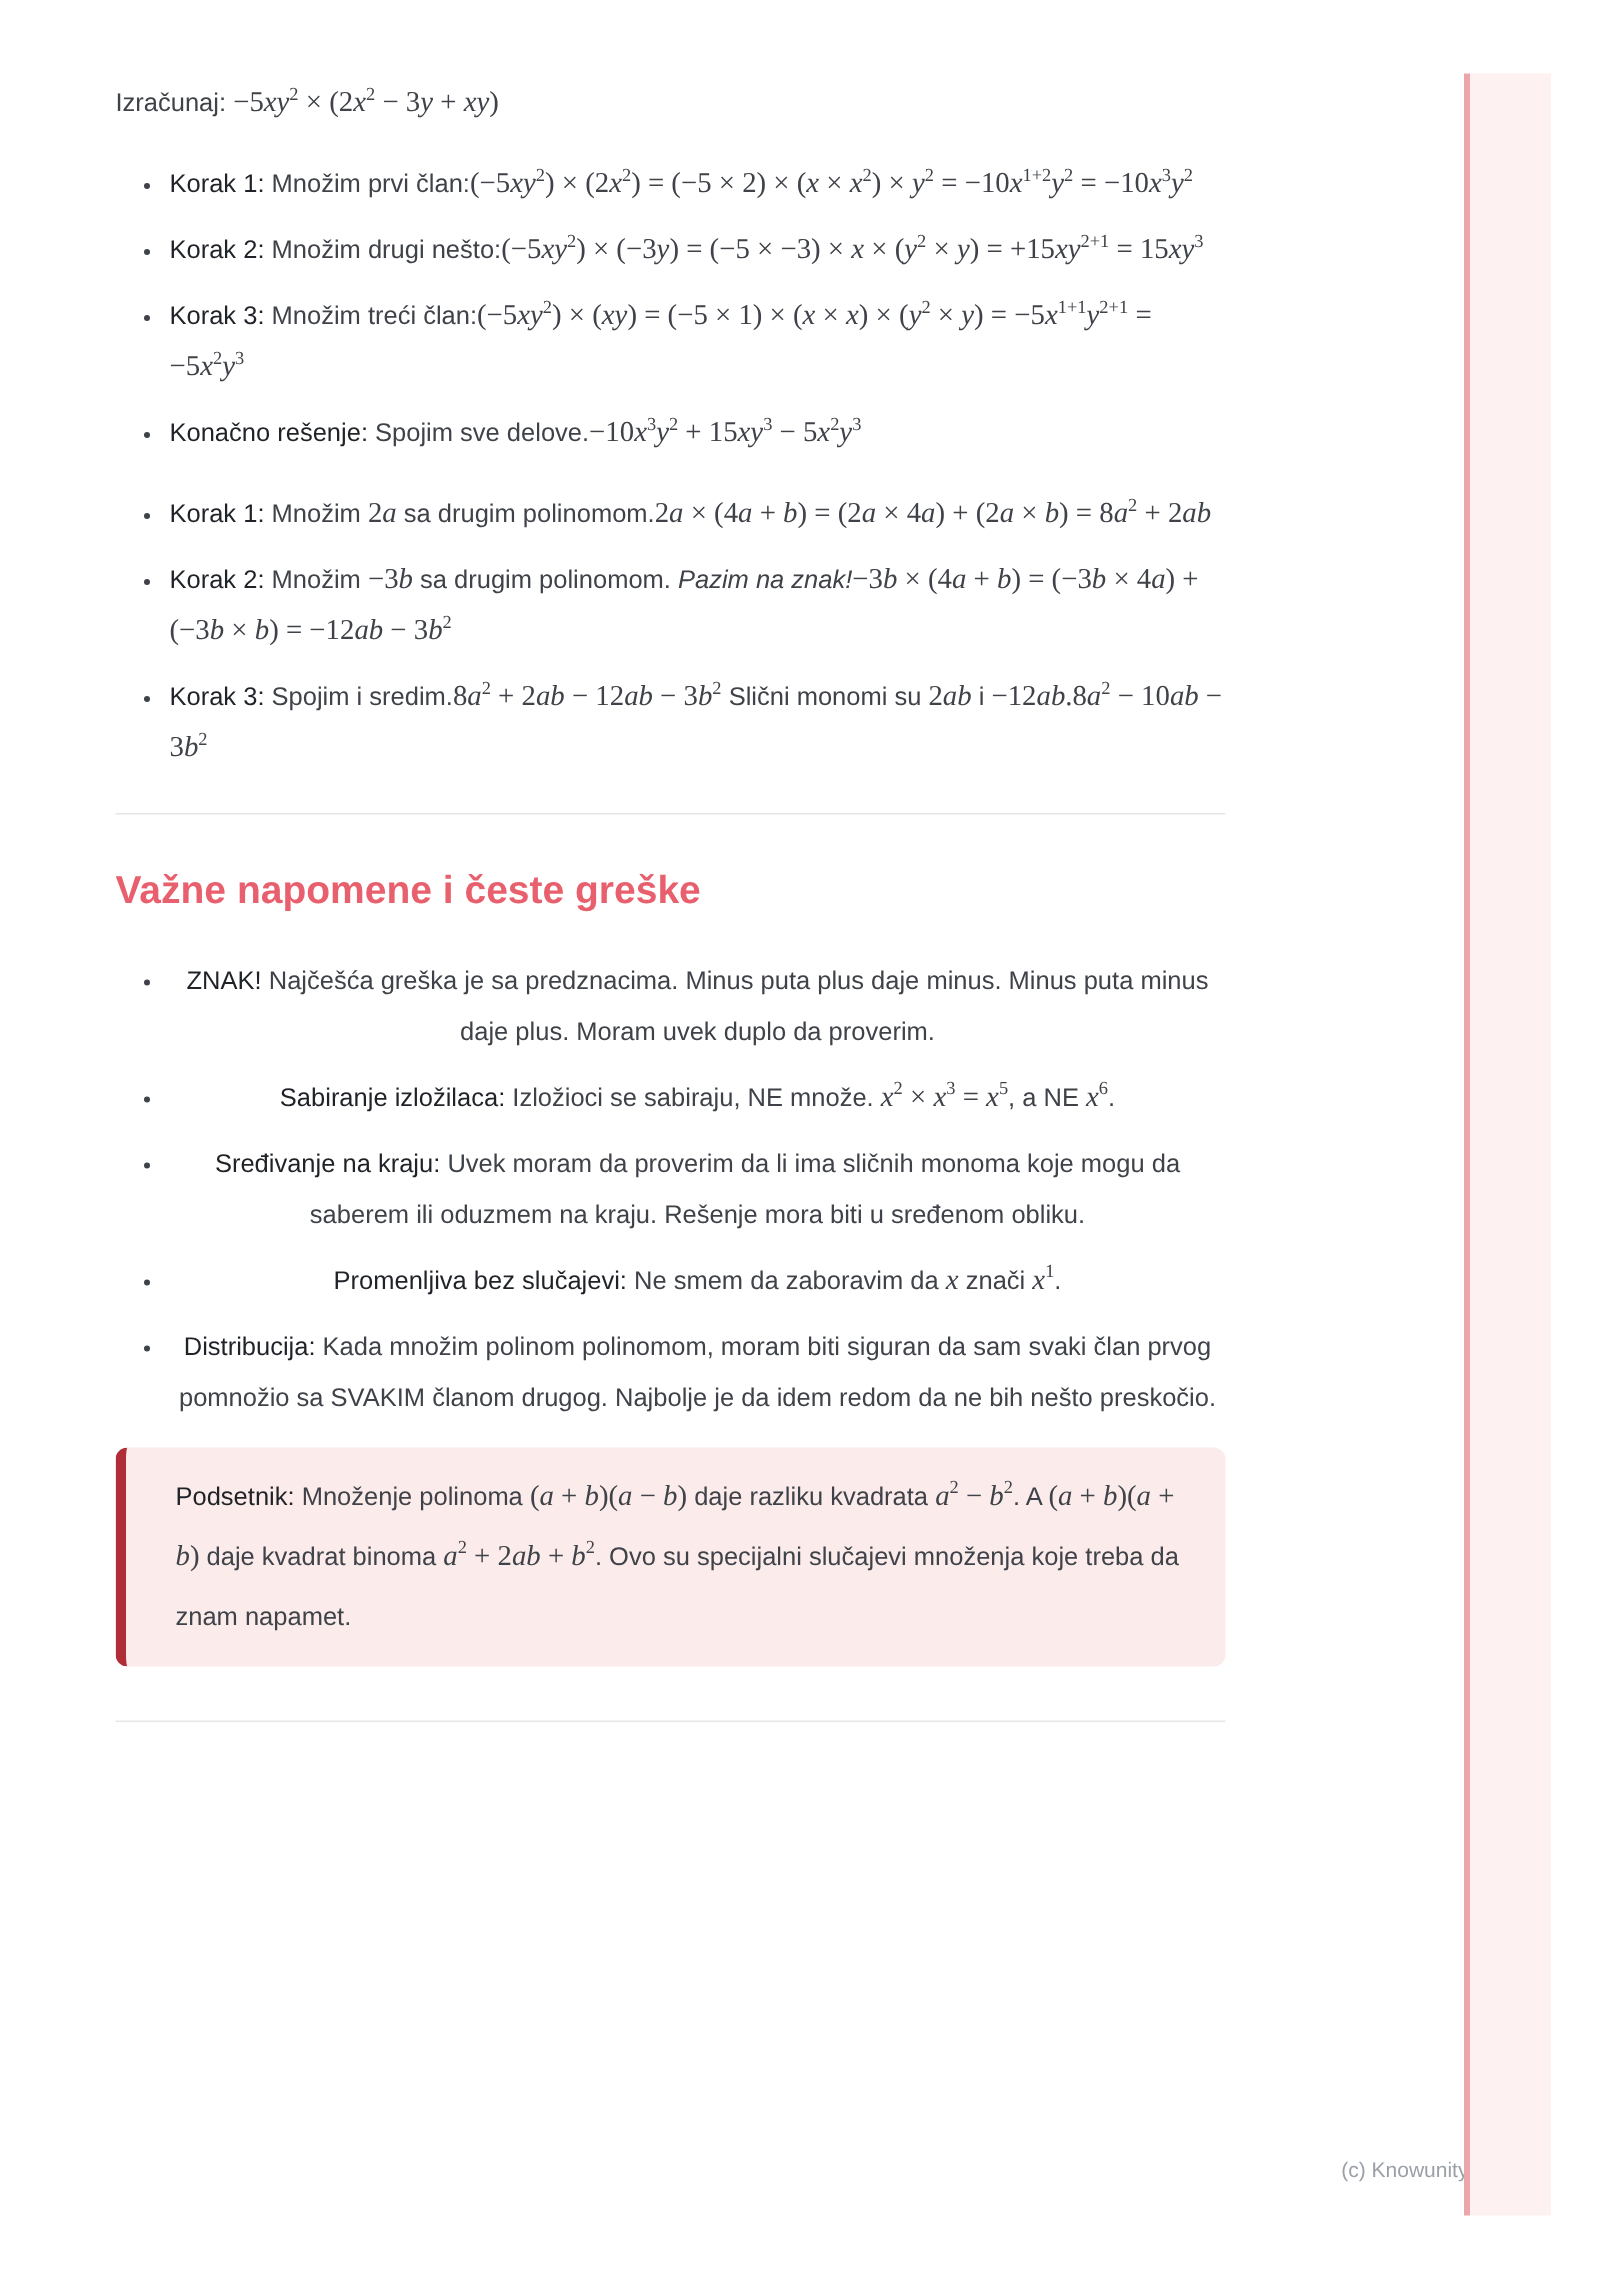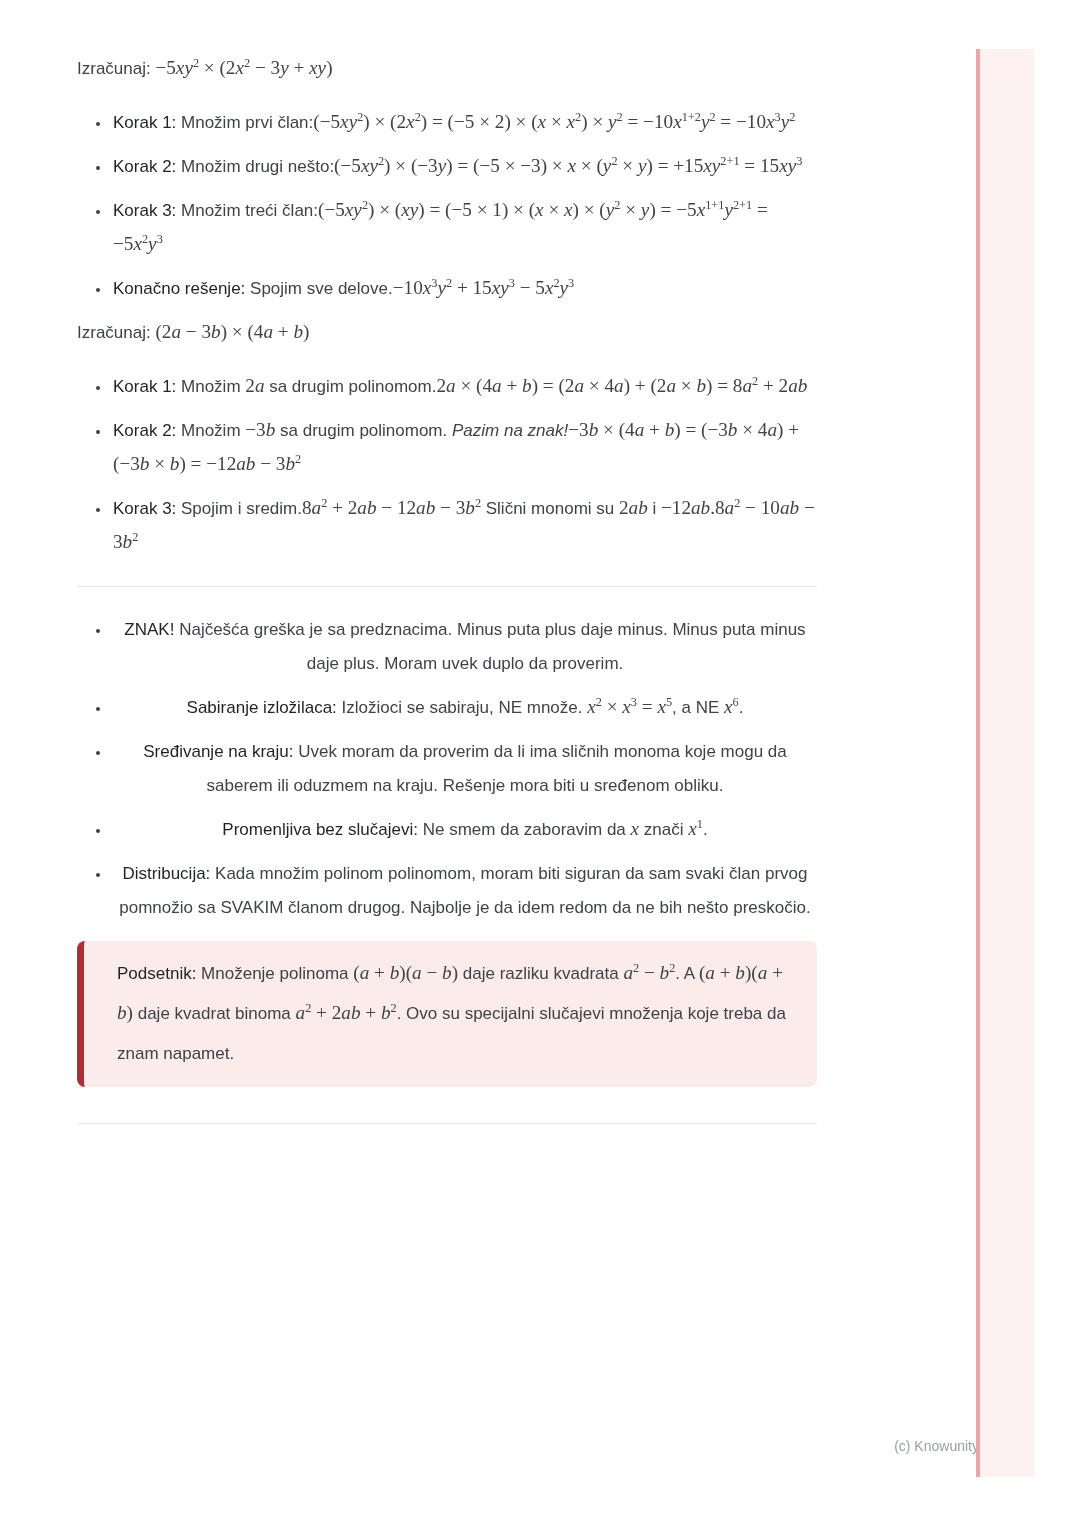--- a/index.html
+++ b/index.html
@@ -44,30 +44,30 @@
     <p class="para intro"><span class="s-plain">Izračunaj: </span><span class="s-math">−5<i>xy</i><sup>2</sup> × (2<i>x</i><sup>2</sup> − 3<i>y</i> + <i>xy</i>)</span></p>
 
     <ul class="steps">
       <li><span class="s-bold">Korak 1:</span><span class="s-plain"> Množim prvi član:</span><span class="s-math">(−5<i>xy</i><sup>2</sup>) × (2<i>x</i><sup>2</sup>) = (−5 × 2) × (<i>x</i> × <i>x</i><sup>2</sup>) × <i>y</i><sup>2</sup> = −10<i>x</i><sup>1+2</sup><i>y</i><sup>2</sup> = −10<i>x</i><sup>3</sup><i>y</i><sup>2</sup></span></li>
       <li><span class="s-bold">Korak 2:</span><span class="s-plain"> Množim drugi nešto:</span><span class="s-math">(−5<i>xy</i><sup>2</sup>) × (−3<i>y</i>) = (−5 × −3) × <i>x</i> × (<i>y</i><sup>2</sup> × <i>y</i>) = +15<i>xy</i><sup>2+1</sup> = 15<i>xy</i><sup>3</sup></span></li>
       <li><span class="s-bold">Korak 3:</span><span class="s-plain"> Množim treći član:</span><span class="s-math">(−5<i>xy</i><sup>2</sup>) × (<i>xy</i>) = (−5 × 1) × (<i>x</i> × <i>x</i>) × (<i>y</i><sup>2</sup> × <i>y</i>) = −5<i>x</i><sup>1+1</sup><i>y</i><sup>2+1</sup> = −5<i>x</i><sup>2</sup><i>y</i><sup>3</sup></span></li>
       <li><span class="s-bold">Konačno rešenje:</span><span class="s-plain"> Spojim sve delove.</span><span class="s-math">−10<i>x</i><sup>3</sup><i>y</i><sup>2</sup> + 15<i>xy</i><sup>3</sup> − 5<i>x</i><sup>2</sup><i>y</i><sup>3</sup></span></li>
     </ul>
 
 
-    <p class="para intro"><span class="s-plain">Izračunaj: </span><span class="s-math">(2<i>a</i> − 3<i>b</i>) × (4<i>a</i> + <i>b</i>)</span></p>
 
     <ul class="steps">
       <li><span class="s-bold">Korak 1:</span><span class="s-plain"> Množim </span><span class="s-math">2<i>a</i></span><span class="s-plain"> sa drugim polinomom.</span><span class="s-math">2<i>a</i> × (4<i>a</i> + <i>b</i>) = (2<i>a</i> × 4<i>a</i>) + (2<i>a</i> × <i>b</i>) = 8<i>a</i><sup>2</sup> + 2<i>ab</i></span></li>
       <li><span class="s-bold">Korak 2:</span><span class="s-plain"> Množim </span><span class="s-math">−3<i>b</i></span><span class="s-plain"> sa drugim polinomom. </span><span class="s-italic">Pazim na znak!</span><span class="s-math">−3<i>b</i> × (4<i>a</i> + <i>b</i>) = (−3<i>b</i> × 4<i>a</i>) + (−3<i>b</i> × <i>b</i>) = −12<i>ab</i> − 3<i>b</i><sup>2</sup></span></li>
       <li><span class="s-bold">Korak 3:</span><span class="s-plain"> Spojim i sredim.</span><span class="s-math">8<i>a</i><sup>2</sup> + 2<i>ab</i> − 12<i>ab</i> − 3<i>b</i><sup>2</sup></span><span class="s-plain"> Slični monomi su </span><span class="s-math">2<i>ab</i></span><span class="s-plain"> i </span><span class="s-math">−12<i>ab</i>.8<i>a</i><sup>2</sup> − 10<i>ab</i> − 3<i>b</i><sup>2</sup></span></li>
     </ul>
 
     <hr class="divider">
 
+    <h2 class="h2">Važne napomene i česte greške</h2>
 
     <ul class="steps notes">
       <li><span class="s-bold">ZNAK!</span><span class="s-plain"> Najčešća greška je sa predznacima. Minus puta plus daje minus. Minus puta minus daje plus. Moram uvek duplo da proverim.</span></li>
       <li><span class="s-bold">Sabiranje izložilaca:</span><span class="s-plain"> Izložioci se sabiraju, NE množe. </span><span class="s-math"><i>x</i><sup>2</sup> × <i>x</i><sup>3</sup> = <i>x</i><sup>5</sup></span><span class="s-plain">, a NE </span><span class="s-math"><i>x</i><sup>6</sup></span><span class="s-plain">.</span></li>
       <li><span class="s-bold">Sređivanje na kraju:</span><span class="s-plain"> Uvek moram da proverim da li ima sličnih monoma koje mogu da saberem ili oduzmem na kraju. Rešenje mora biti u sređenom obliku.</span></li>
       <li><span class="s-bold">Promenljiva bez slučajevi:</span><span class="s-plain"> Ne smem da zaboravim da </span><span class="s-math"><i>x</i></span><span class="s-plain"> znači </span><span class="s-math"><i>x</i><sup>1</sup></span><span class="s-plain">.</span></li>
       <li><span class="s-bold">Distribucija:</span><span class="s-plain"> Kada množim polinom polinomom, moram biti siguran da sam svaki član prvog pomnožio sa SVAKIM članom drugog. Najbolje je da idem redom da ne bih nešto preskočio.</span></li>
     </ul>
 
     <aside class="callout">

